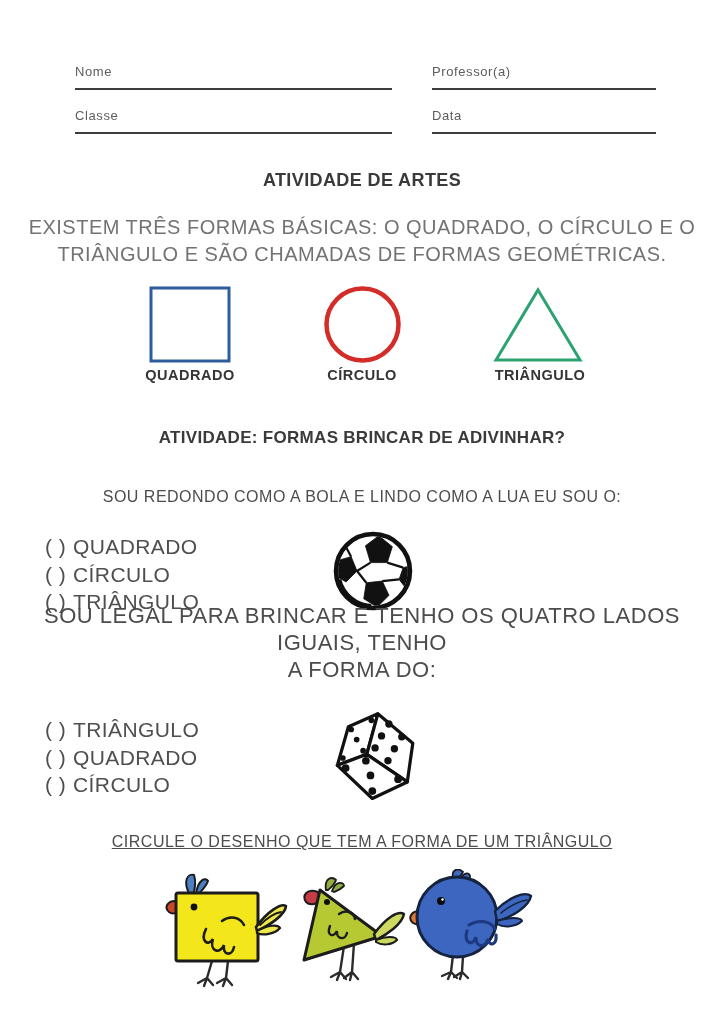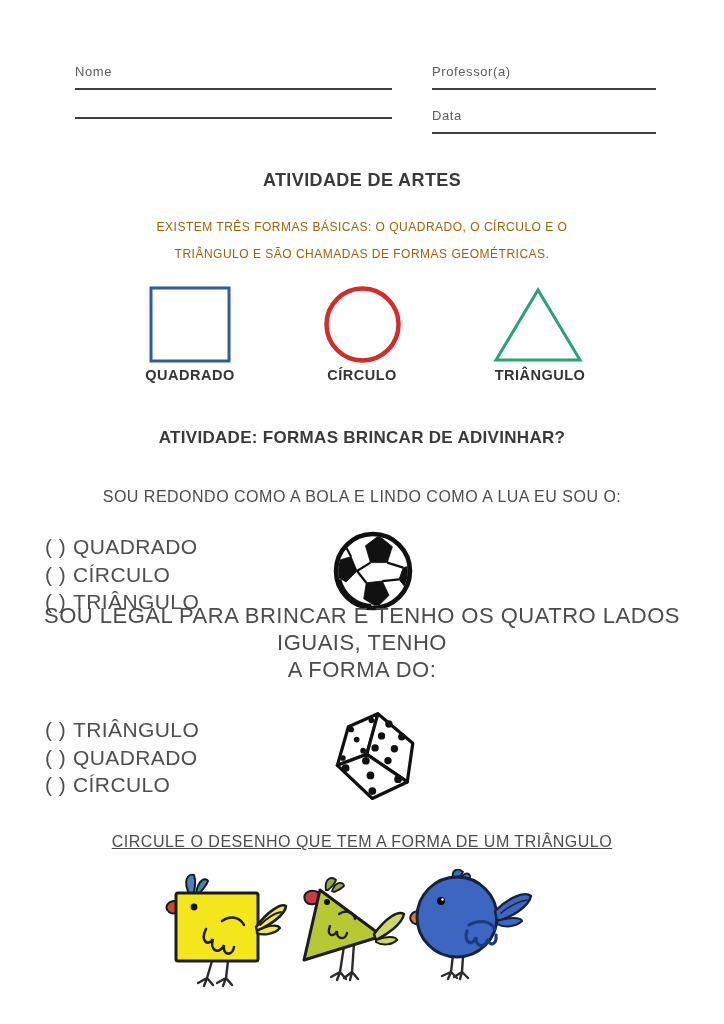--- a/index.html
+++ b/index.html
@@ -10,21 +10,21 @@
   .field { position:absolute; }
   .field .flabel { font-size:13px; color:#5d5d5d; letter-spacing:0.6px; }
   .field .fline { border-bottom:2px solid #3d3d3d; margin-top:9px; }
   #field-nome   { left:75px;  top:64px;  width:317px; }
   #field-prof   { left:432px; top:64px;  width:224px; }
   #field-classe { left:75px;  top:108px; width:317px; }
   #field-data   { left:432px; top:108px; width:224px; }
 
   .centered { position:absolute; left:0; right:0; text-align:center; }
   #title { top:170px; font-size:18px; font-weight:bold; color:#3a3a3a; letter-spacing:0.4px; }
-  #intro { top:214px; font-size:12px; color:#a16207; line-height:27px; letter-spacing:0.5px; }
+  #intro { top:214px; font-size:20px; color:#737373; line-height:27px; letter-spacing:0.5px; }
   #activity-title { top:428px; font-size:17px; font-weight:bold; color:#3a3a3a; letter-spacing:0.3px; }
   #q1-prompt { top:483px; font-size:16px; color:#4c4c4c; line-height:27px; letter-spacing:0.5px; }
   #q2-prompt { top:602px; font-size:22px; color:#4c4c4c; line-height:27px; letter-spacing:0.5px; }
   #q3-prompt { top:828px; font-size:16px; color:#4c4c4c; line-height:27px; letter-spacing:0.5px;text-decoration:underline; }
 
   .shape-label { position:absolute; width:140px; text-align:center; top:367px;
     font-size:14.5px; font-weight:bold; color:#353535; letter-spacing:0.5px; }
   #label-quadrado { left:120px; }
   #label-circulo  { left:292px; }
   #label-triangulo{ left:470px; }
@@ -51,20 +51,21 @@
 
   <div class="field" id="field-nome">
     <div class="flabel">Nome</div>
     <div class="fline"></div>
   </div>
   <div class="field" id="field-prof">
     <div class="flabel">Professor(a)</div>
     <div class="fline"></div>
   </div>
   <div class="field" id="field-classe">
+    <div class="flabel">Classe</div>
     <div class="fline"></div>
   </div>
   <div class="field" id="field-data">
     <div class="flabel">Data</div>
     <div class="fline"></div>
   </div>
 
   <div class="centered" id="title">ATIVIDADE DE ARTES</div>
   <div class="centered" id="intro">
     <div>EXISTEM TRÊS FORMAS BÁSICAS: O QUADRADO, O CÍRCULO E O</div>

